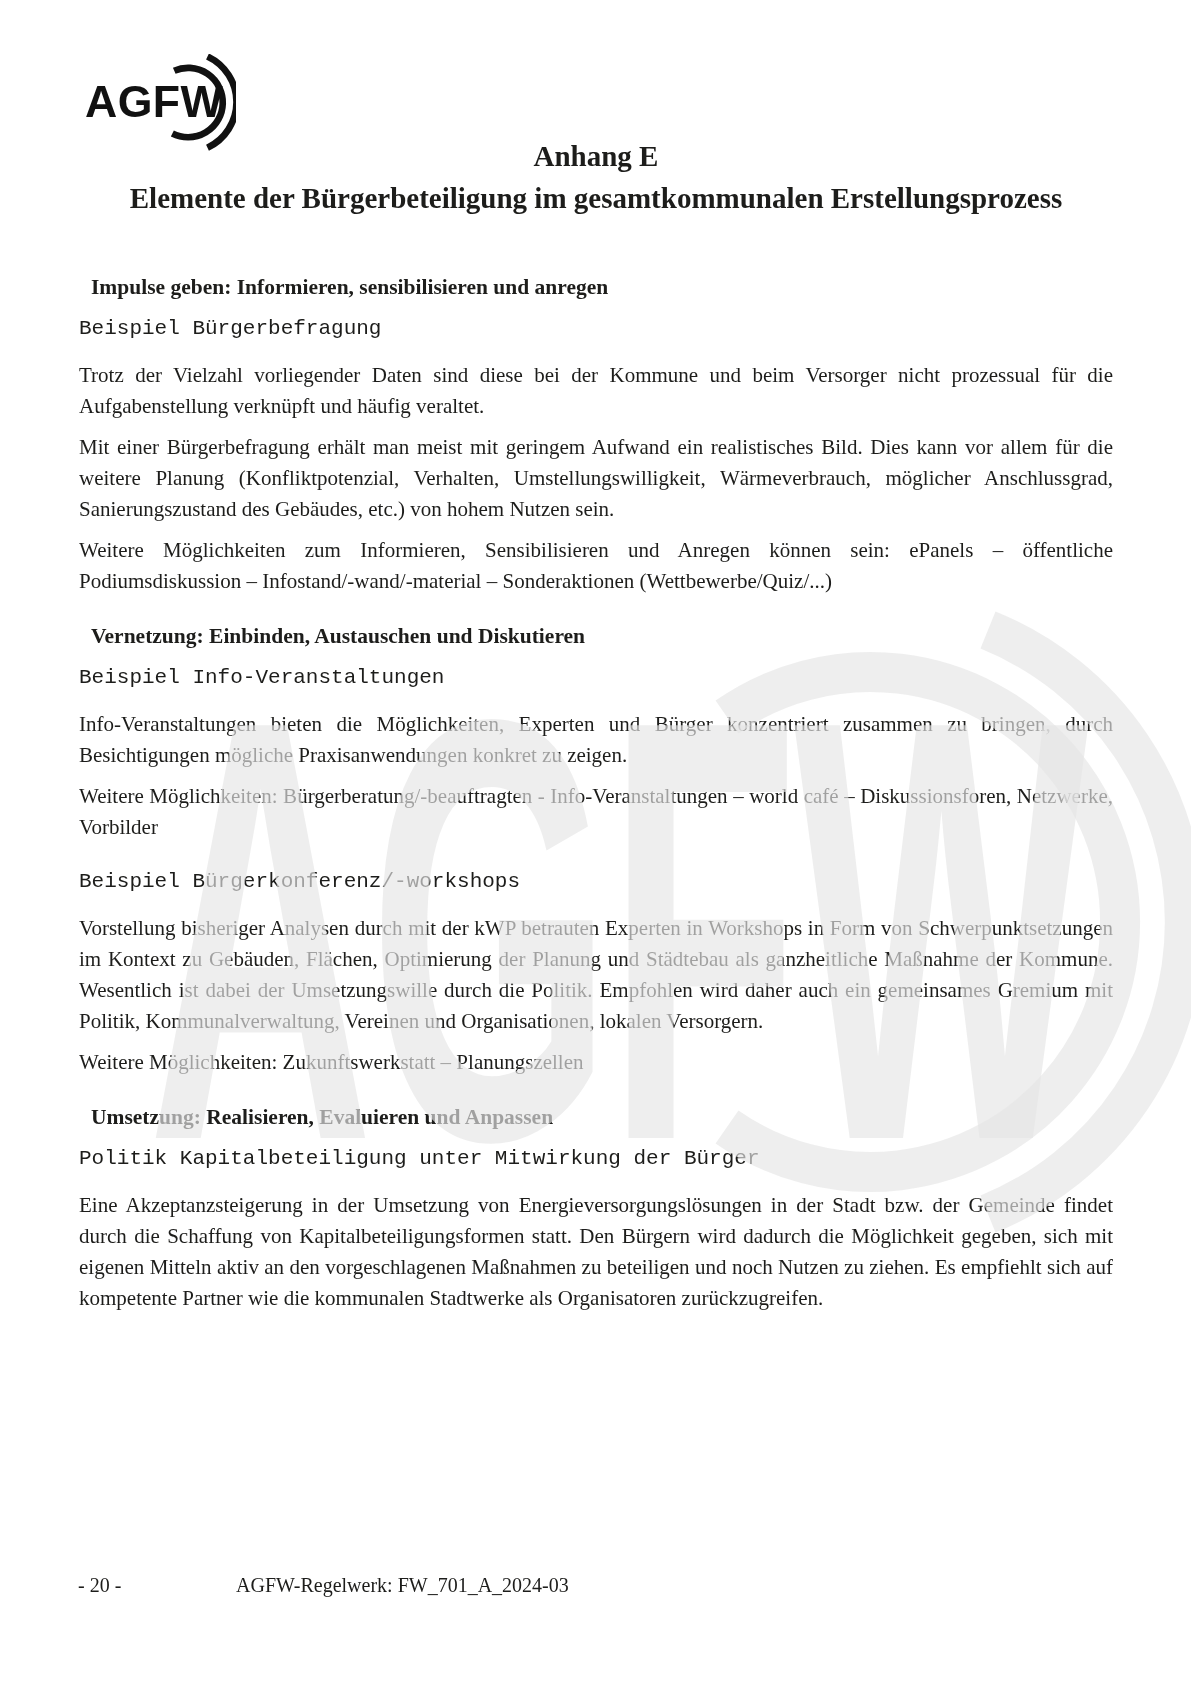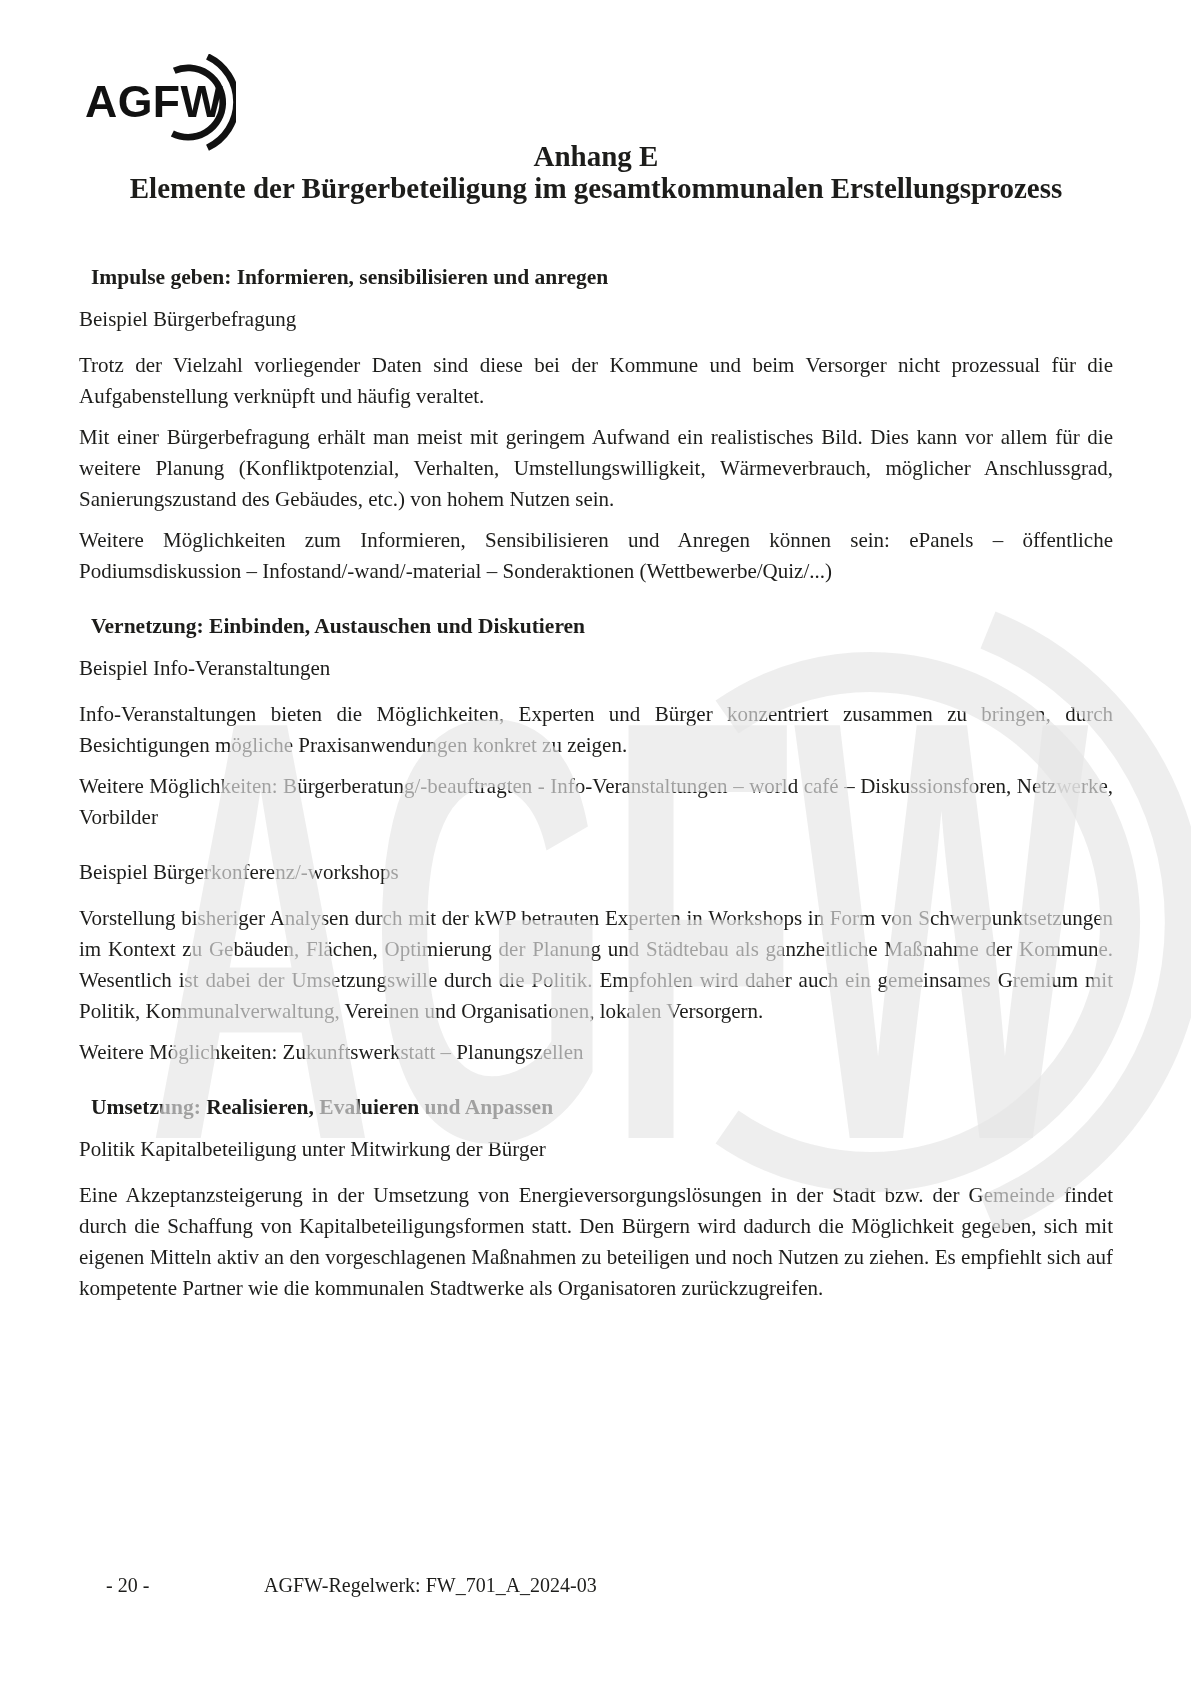--- a/index.html
+++ b/index.html
@@ -37,35 +37,37 @@
     margin: 0 0 58px 0;
   }
   .title-line {
     font-size: 29px;
     line-height: 32px;
   }
   .title-bold { font-weight: bold; }
   .title-normal { font-weight: normal; font-size: 28px; }
   .title-main {
     hyphens: auto;
+    margin-top: 10px;
     -webkit-hyphens: auto;
   }
 
   .section { margin-top: 24px; }
   .section:first-of-type { margin-top: 0; }
   .section-heading {
     font-size: 21.5px;
     font-weight: bold;
     line-height: 30px;
     margin: 12px;
   }
   .section-sub {
     font-size: 21px;
     line-height: 30px;
     margin: 0;
+    font-family: Liberation Mono, monospace;
   }
   .section p {
     font-size: 21px;
     line-height: 31px;
     margin: 10px 0 0 0;
     text-align: justify;
     hyphens: auto;
     -webkit-hyphens: auto;
   }
   .section p:first-of-type { margin-top: 16px; }
@@ -85,21 +87,20 @@
     top: 1572px;
     left: 78px;
     z-index: 1;
     font-size: 20px;
     line-height: 26px;
     white-space: nowrap;
   }
   .footer .page-num {
     display: inline-block;
     width: 158px;
-    margin-left: 28px;
   }
 </style>
 </head>
 <body>
 
 <div class="page" lang="de">
 
   <div class="logo">
     <svg viewBox="0 0 160 100">
       <g fill="none" stroke="#111111" stroke-width="7">

